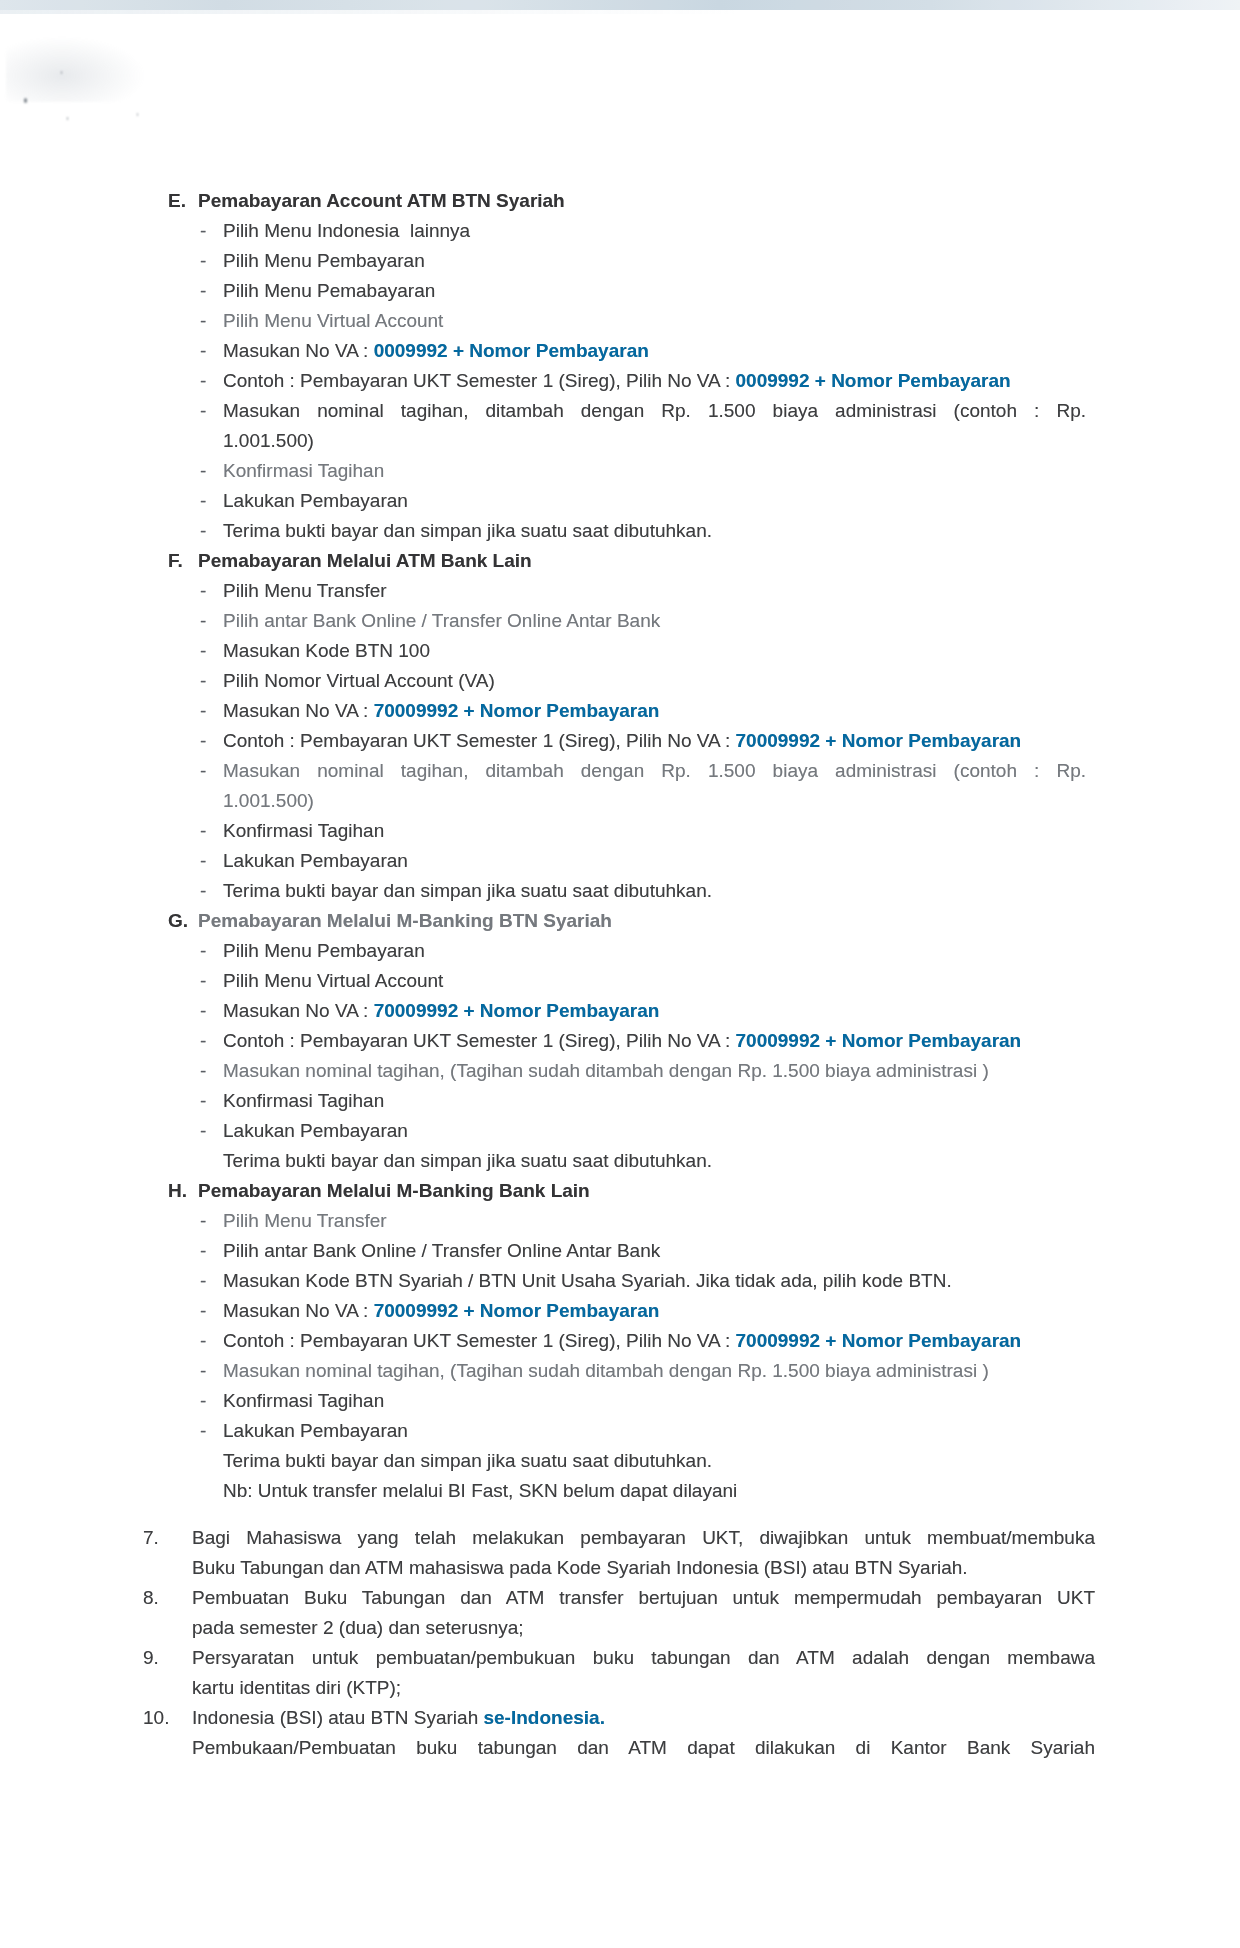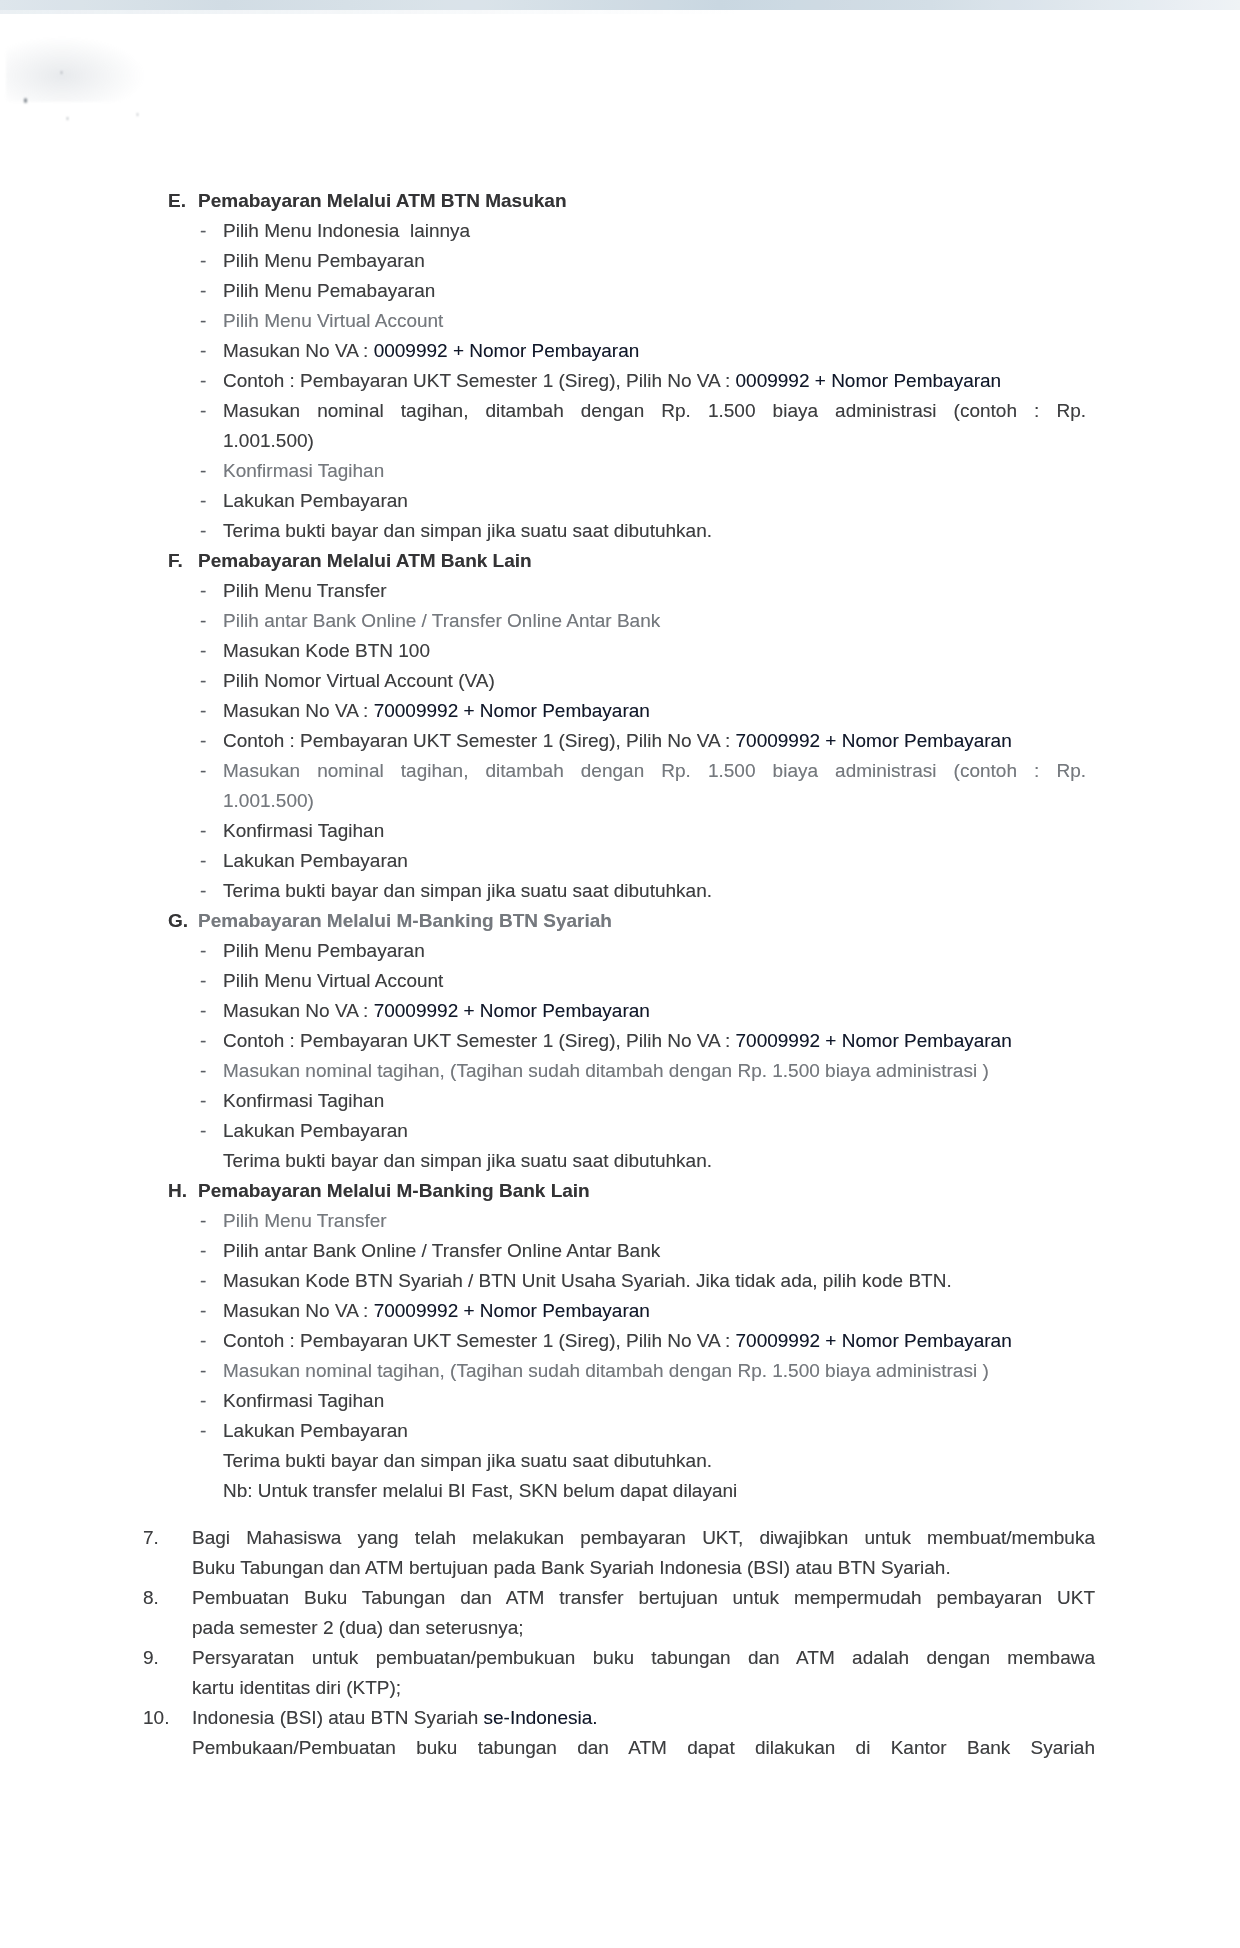--- a/index.html
+++ b/index.html
@@ -35,40 +35,40 @@
     font-size:19px;line-height:30px;
     text-shadow:0 0 .5px rgba(70,70,72,.45);
   }
   .sections{margin:186px 0 0 168px;width:927px;}
   .section-heading{display:flex;font-weight:700;color:#343436;}
   .section-heading .letter{flex:0 0 30px;}
   .item{position:relative;margin-left:32px;padding-left:23px;width:863px;}
   .item .dash{position:absolute;left:0;top:0;color:#5a5e63;}
   .line{white-space:pre-wrap;min-height:30px;}
   .line.justify{text-align:justify;text-align-last:justify;}
-  .b{font-weight:400;color:#0f172a;}
+  .b{font-weight:700;color:#0369a1;}
   .faded{color:#75797e;text-shadow:0 0 .6px rgba(120,124,128,.5);}
   .numbered{margin:17px 0 0 143px;width:952px;}
   .num-item{position:relative;padding-left:49px;}
   .num-item .num{position:absolute;left:0;top:0;}
 </style>
 </head>
 <body>
 
 <div class="doc">
   <div class="top-band"></div>
   <div class="smudge">
       <i></i>
     </div>
   <div class="content">
     <div class="sections" id="sections">
         <div class="section">
           <div class="section-heading">
             <span class="letter">E.</span>
-            <span>Pemabayaran Melalui ATM BTN Masukan</span>
+            <span>Pemabayaran Account ATM BTN Syariah</span>
           </div>
           <div class="item">
             <span class="dash">-</span>
             <div class="line"><span>Pilih Menu Indonesia  lainnya</span></div>
           </div>
           <div class="item">
             <span class="dash">-</span>
             <div class="line"><span>Pilih Menu Pembayaran</span></div>
           </div>
           <div class="item">
@@ -231,21 +231,21 @@
           </div>
           <div class="item">
             <div class="line"><span>Nb: Untuk transfer melalui BI Fast, SKN belum dapat dilayani</span></div>
           </div>
         </div>
       </div>
     <div class="numbered" id="numbered">
         <div class="num-item">
           <span class="num">7.</span>
           <div class="line justify"><span>Bagi Mahasiswa yang telah melakukan pembayaran UKT, diwajibkan untuk membuat/membuka</span></div>
-          <div class="line"><span>Buku Tabungan dan ATM bertujuan pada Bank Syariah Indonesia (BSI) atau BTN Syariah.</span></div>
+          <div class="line"><span>Buku Tabungan dan ATM mahasiswa pada Kode Syariah Indonesia (BSI) atau BTN Syariah.</span></div>
         </div>
         <div class="num-item">
           <span class="num">8.</span>
           <div class="line justify"><span>Pembuatan Buku Tabungan dan ATM transfer bertujuan untuk mempermudah pembayaran UKT</span></div>
           <div class="line"><span>pada semester 2 (dua) dan seterusnya;</span></div>
         </div>
         <div class="num-item">
           <span class="num">9.</span>
           <div class="line justify"><span>Persyaratan untuk pembuatan/pembukuan buku tabungan dan ATM adalah dengan membawa</span></div>
           <div class="line"><span>kartu identitas diri (KTP);</span></div>

